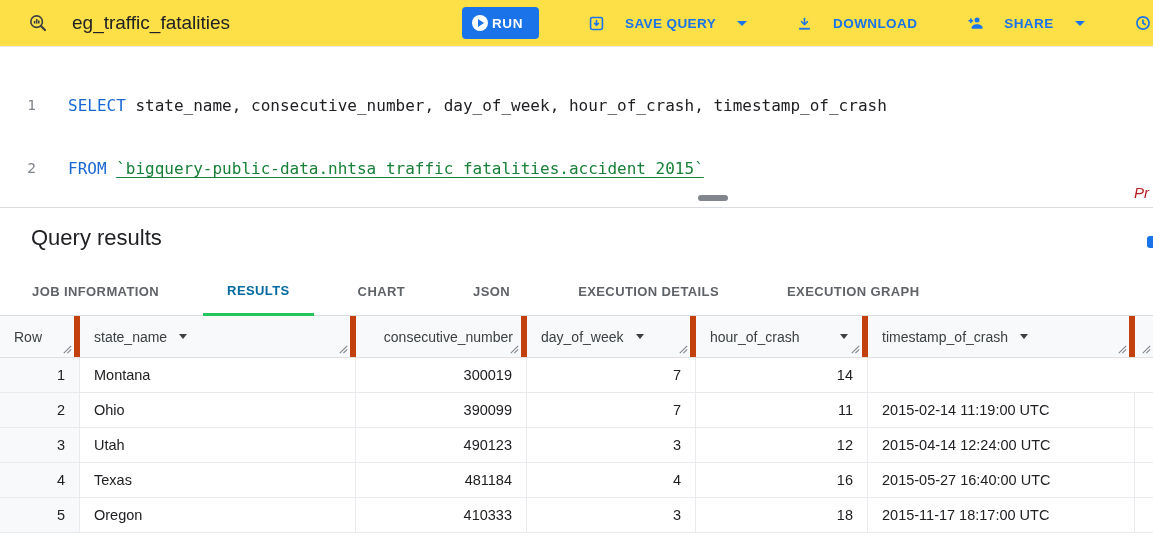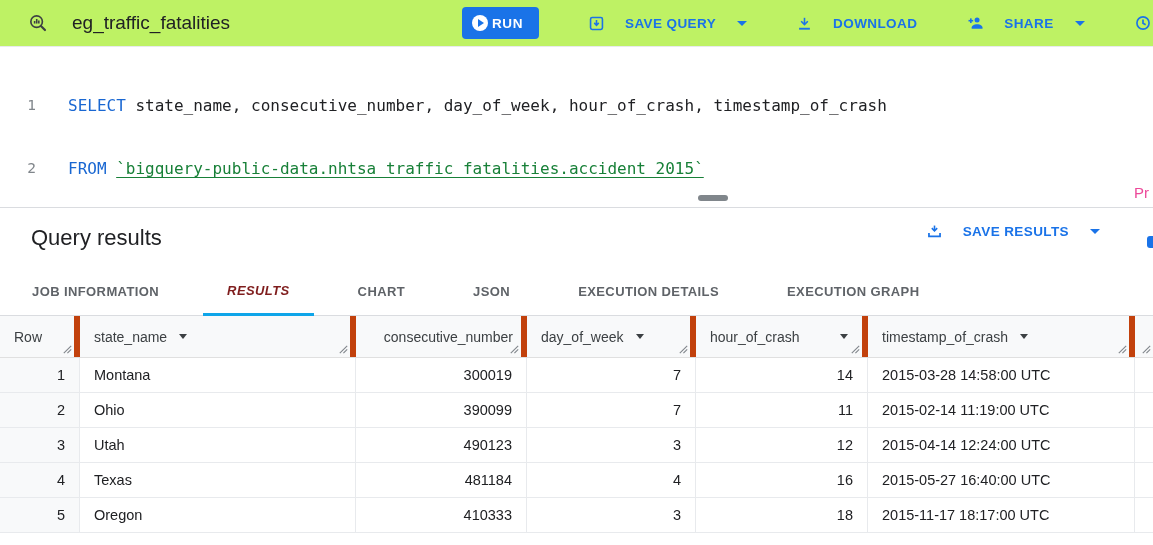--- a/index.html
+++ b/index.html
@@ -1,20 +1,20 @@
 <!DOCTYPE html>
 <html><head>
 <meta charset="utf-8">
 <style>
   * { margin:0; padding:0; box-sizing:border-box; }
   html,body { width:1153px; height:545px; }
   body { font-family:"Liberation Sans", sans-serif; background:#fff; position:relative; overflow:hidden; color:#202124; }
 
   
-  .topbar { position:absolute; top:0; left:0; width:1153px; height:47px; border-bottom:1px solid #e8eaed; display:flex; align-items:center; background:#bef264; overflow:hidden; }
+  .topbar { position:absolute; top:0; left:0; width:1153px; height:47px; border-bottom:1px solid #e8eaed; display:flex; align-items:center; background:#fde047; overflow:hidden; }
   .qicon { margin-left:27px; width:22px; height:22px; flex:none; color:#3c4043; }
   .qtitle { margin-left:23px; font-size:19px; color:#202124; white-space:nowrap; }
   .actions { position:absolute; left:424px; top:0; height:46px; display:flex; align-items:center; gap:48px; white-space:nowrap; }
   .run-btn { height:32px; padding:0 16px 0 10px; background:#1a73e8; border:none; border-radius:4px; color:#fff; font-family:inherit; font-size:13.5px; font-weight:bold; letter-spacing:0.6px; display:flex; align-items:center; gap:4px; cursor:pointer;margin-left:38px; }
   .play-circle { width:16px; height:16px; border-radius:50%; background:#fff; position:relative; }
   .play-circle::after { content:''; position:absolute; left:6px; top:4px; border-left:6px solid #1a73e8; border-top:4px solid transparent; border-bottom:4px solid transparent; }
   .text-btn { display:flex; align-items:center; gap:19px; color:#1a73e8; font-size:13.5px; font-weight:bold; letter-spacing:0.4px; background:none; border:none; font-family:inherit; cursor:pointer; }
   .text-btn svg { flex:none; }
   .caret { display:inline-block; width:0; height:0; border-left:5px solid transparent; border-right:5px solid transparent; border-top:5px solid currentColor; margin-left:2px; }
 
@@ -23,34 +23,34 @@
   .code-line { display:flex; }
   .gutter { width:48px; flex:none; text-align:right; padding-right:12px; color:#80868b; font-size:14.5px; }
   .gutter.cur { color:#202124; font-weight:bold; }
   .code { margin-left:20px; }
   .kw { color:#1967d2; }
   .plain { color:#202124; margin-left:1ch; }
   .tref { color:#188038; margin-left:1ch; text-decoration:underline; text-underline-offset:3px; }
   .numlit { color:#e37400; margin-left:1ch; }
 
   
-  .press-hint { position:absolute; top:184px; left:1134px; font-size:15px; color:#ec4899; white-space:nowrap; }
+  .press-hint { position:absolute; top:184px; left:1134px; font-size:15px; color:#b91c1c; white-space:nowrap;font-style:italic; }
   .divider { position:absolute; top:192px; left:0; width:1153px; height:16px; border-bottom:1px solid #dadce0; }
   .grip { position:absolute; left:698px; top:3px; width:30px; height:6px; border-radius:3px; background:#80868b; cursor:row-resize; }
 
   
   .res-head { position:absolute; top:208px; left:0; width:1153px; height:60px; background:#fff; }
   .res-title { position:absolute; left:31px; top:17px; font-size:22px; color:#202124; }
   .save-results { position:absolute; right:53px; top:14px; }
   .partial-icon { position:absolute; right:0; top:28px; width:6px; height:12px; background:#1a73e8; border-radius:3px 0 0 3px; }
 
   
   .tabs { position:absolute; top:268px; left:0; width:1153px; height:48px; border-bottom:1px solid #dadce0; display:flex; padding-left:8px; gap:20px; background:#fff; }
   .tab { height:48px; line-height:48px; padding:0 24px; font-size:13px; font-weight:bold; letter-spacing:0.4px; color:#5f6368; cursor:pointer; white-space:nowrap; }
-  .tab.active { color:#7f1d1d; border-bottom:3px solid #0ea5e9; line-height:46px;font-style:italic; }
+  .tab.active { color:#0369a1; border-bottom:3px solid #22c55e; line-height:46px; }
 
   
   .rtable { position:absolute; top:316px; left:0; width:1153px; }
   .thead { display:flex; height:42px; background:#f8f9fa; border-bottom:1px solid #e0e0e0; }
   .th { position:relative; display:flex; align-items:center; padding:0 14px; font-size:14px; font-weight:500; color:#3c4043; border-right:6px solid #c2410c; }
   .th:last-child { border-right:none; }
   .th .scaret { display:inline-block; width:0; height:0; border-left:4.5px solid transparent; border-right:4.5px solid transparent; border-top:5px solid #3c4043; margin-left:12px; }
   .th.right { justify-content:flex-end; padding-right:8px; }
   .rz { position:absolute; right:2px; bottom:3px; }
   .trow { display:flex; height:35px; border-bottom:1px solid #e8eaed; background:#fff; }
@@ -141,29 +141,20 @@
   </div>
 </div>
 
 <div class="press-hint">Pr</div>
 <div class="divider">
   <div class="grip"></div>
 </div>
 
 <div class="res-head">
   <div class="res-title">Query results</div>
-  <button class="text-btn save-results">
-    <svg width="19" height="19" viewBox="0 0 24 24" fill="none" stroke="currentColor">
-      <line x1="12" y1="4.5" x2="12" y2="11" stroke-width="2"></line>
-      <path d="M8.6 7.8 L12 11.2 L15.4 7.8" stroke-width="2" fill="none"></path>
-      <path d="M5 13.8 V18.2 H19 V13.8" stroke-width="2.2" fill="none"></path>
-    </svg>
-    <span>SAVE RESULTS</span>
-    <span class="caret"></span>
-  </button>
   <div class="partial-icon"></div>
 </div>
 
 <div class="tabs">
   <div class="tab">JOB INFORMATION</div>
   <div class="tab active">RESULTS</div>
   <div class="tab">CHART</div>
   <div class="tab">JSON</div>
   <div class="tab">EXECUTION DETAILS</div>
   <div class="tab">EXECUTION GRAPH</div>
@@ -224,21 +215,20 @@
         </svg>
     </div>
   </div>
 
   <div class="trow">
     <div class="td c0 right rowno">1</div>
     <div class="td c1">Montana</div>
     <div class="td c2 right">300019</div>
     <div class="td c3 right">7</div>
     <div class="td c4 right">14</div>
-    <div class="td c5">2015-03-28 14:58:00 UTC</div>
     <div class="td c6"></div>
   </div>
 
   <div class="trow">
     <div class="td c0 right rowno">2</div>
     <div class="td c1">Ohio</div>
     <div class="td c2 right">390099</div>
     <div class="td c3 right">7</div>
     <div class="td c4 right">11</div>
     <div class="td c5">2015-02-14 11:19:00 UTC</div>

